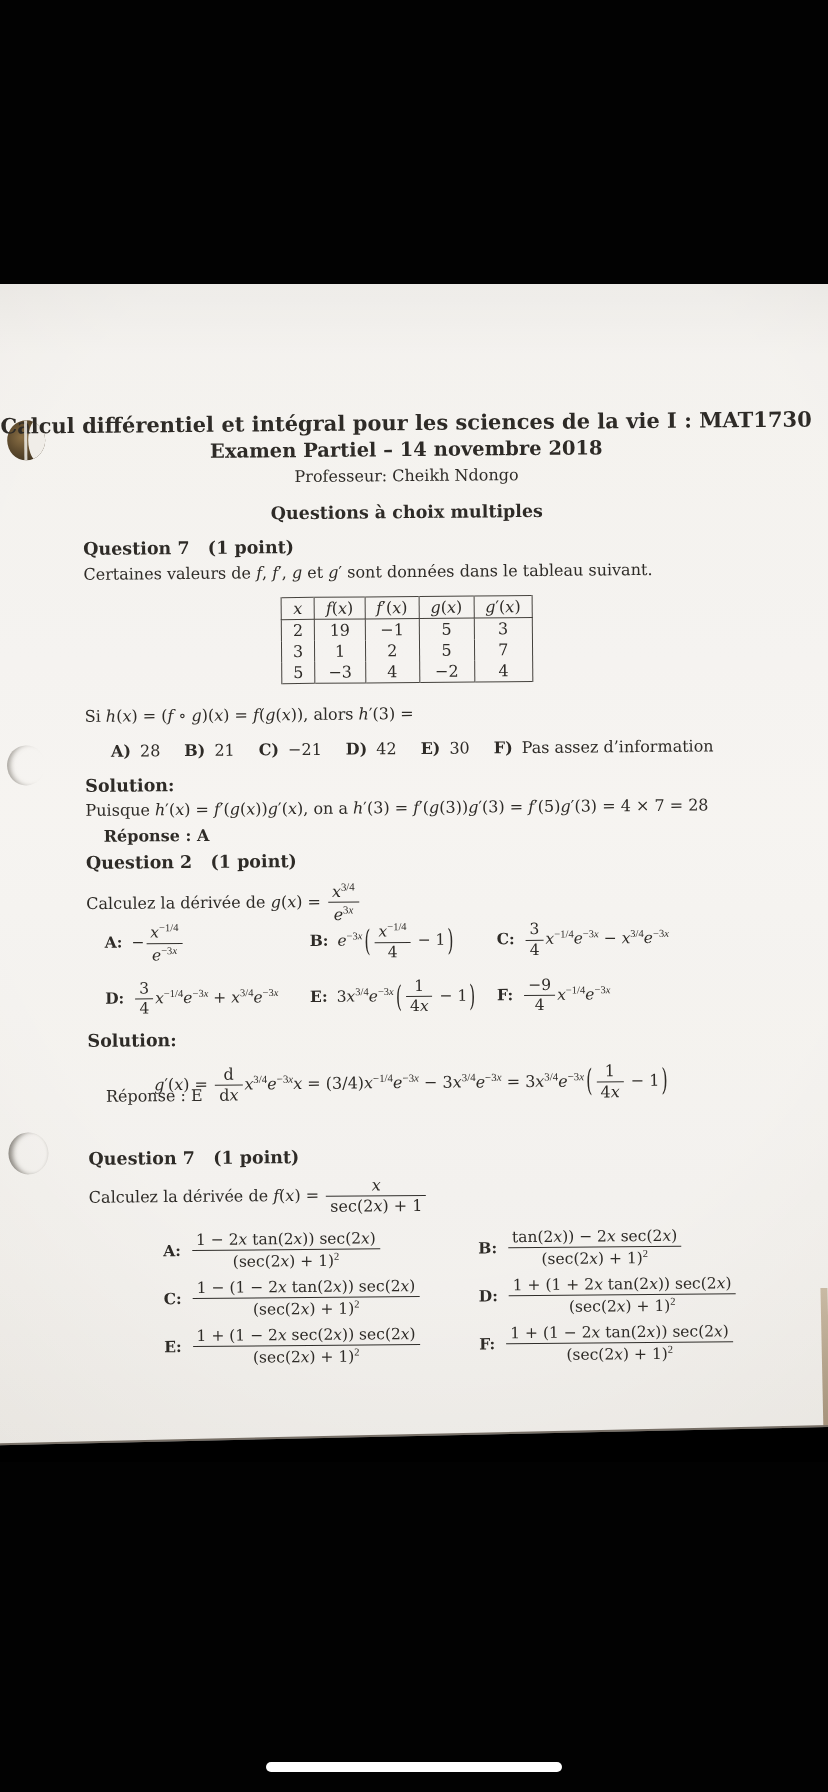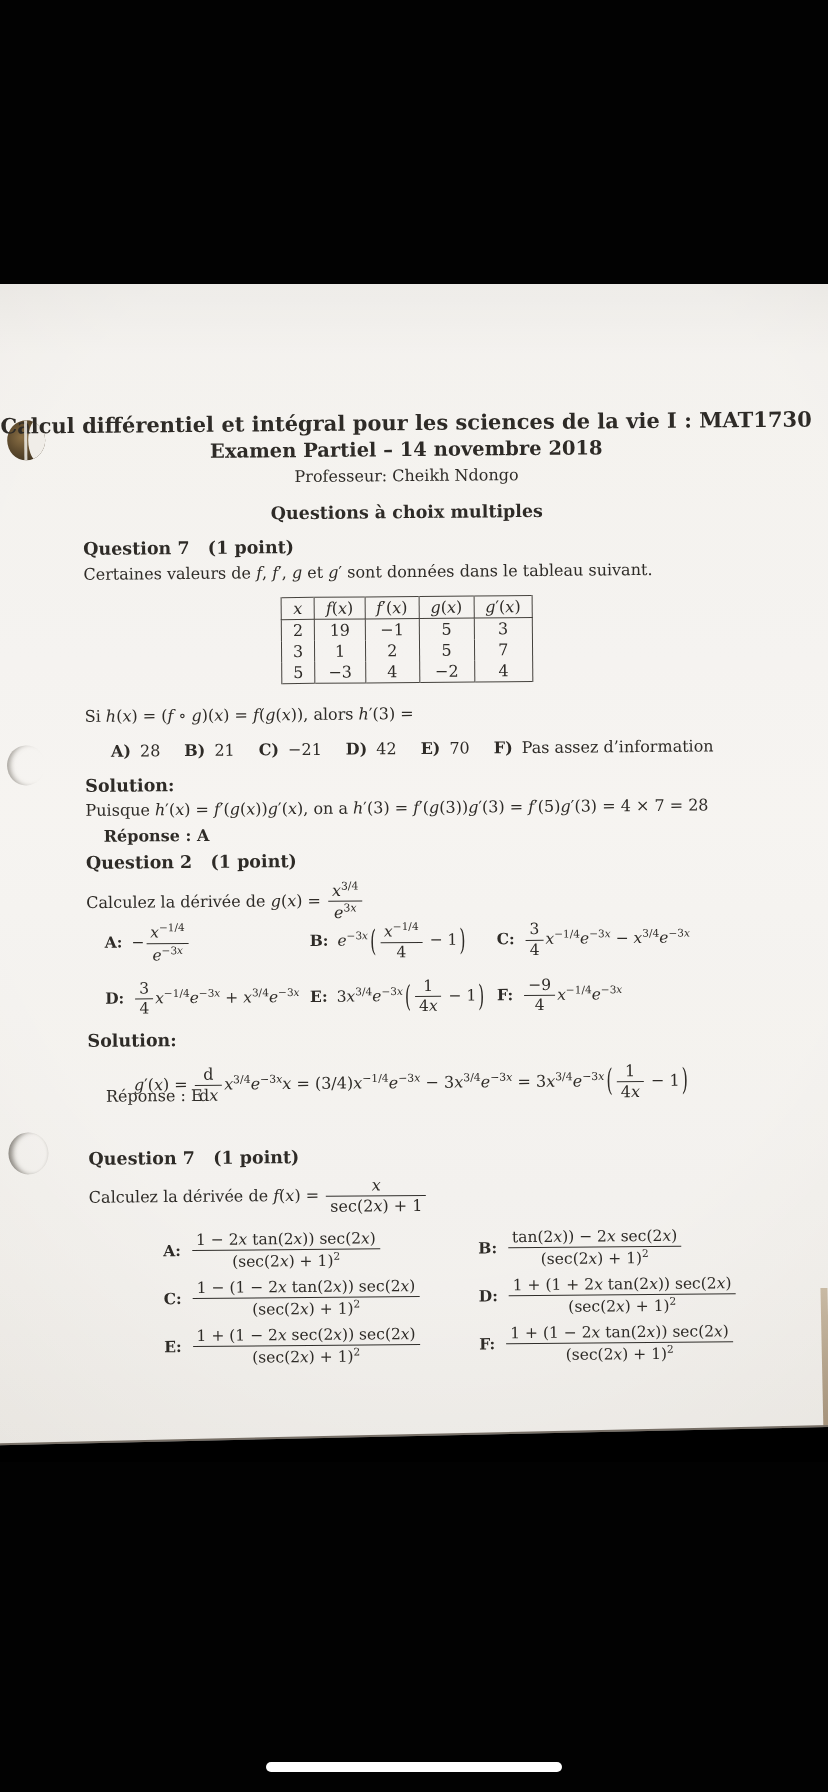--- a/index.html
+++ b/index.html
@@ -16,21 +16,21 @@
   .abs{position:absolute;}
   .ctr{left:0;width:820px;text-align:center;}
   .b{font-weight:700;}
   .fs21{font-size:21px;}
   .fs19{font-size:19.5px;}
   .fs17{font-size:17.5px;}
   .fs16{font-size:16px;line-height:1.3;}
   .indent{left:104px;}
   
   i{font-style:italic;}
-  sup{font-size:.68em;}
+  sup{font-size:.68em;font-family:Liberation Serif, serif;}
   .fr{display:inline-block;vertical-align:middle;text-align:center;margin:0 2px;line-height:1.12;}
   .fr .fn{display:block;border-bottom:1px solid #2f2d2a;padding:0 4px 1px;}
   .fr .fd{display:block;padding:1px 4px 0;}
   .bp{display:inline-block;transform:scaleY(1.9);margin:0 2px;font-weight:300;vertical-align:middle;}
   
   .vtable{border-collapse:collapse;font-size:16px;border:1.5px solid #45423d;}
   .vtable th,.vtable td{border-left:1px solid #45423d;border-right:1px solid #45423d;
         padding:1px 11px;text-align:center;font-weight:normal;}
   .vtable thead th{border-bottom:1px solid #45423d;}
   
@@ -118,21 +118,21 @@
           </table>
       </div>
 
       <div class="abs fs16" style="top:420px;left:86px;">Si <i>h</i>(<i>x</i>) = (<i>f</i> ∘ <i>g</i>)(<i>x</i>) = <i>f</i>(<i>g</i>(<i>x</i>)), alors <i>h</i>′(3) =</div>
 
       <div class="abs chrow" style="top:455px;left:112px;">
         <span class="qc"><span class="lbl">A)</span><span>28</span></span>
         <span class="qc"><span class="lbl">B)</span><span>21</span></span>
         <span class="qc"><span class="lbl">C)</span><span>−21</span></span>
         <span class="qc"><span class="lbl">D)</span><span>42</span></span>
-        <span class="qc"><span class="lbl">E)</span><span>70</span></span>
+        <span class="qc"><span class="lbl">E)</span><span>30</span></span>
         <span class="qc"><span class="lbl">F)</span><span>Pas assez d’information</span></span>
       </div>
 
       <div class="abs b fs17" style="top:489px;left:86px;">Solution:</div>
       <div class="abs fs16" style="top:514px;left:86px;">Puisque <i>h</i>′(<i>x</i>) = <i>f</i>′(<i>g</i>(<i>x</i>))<i>g</i>′(<i>x</i>), on a <i>h</i>′(3) = <i>f</i>′(<i>g</i>(3))<i>g</i>′(3) = <i>f</i>′(5)<i>g</i>′(3) = 4 × 7 = 28</div>
       <div class="abs fs16 indent" style="top:540px;font-weight:bold;">Réponse : A</div>
 
       <div class="abs b fs17" style="top:566px;left:86px;">
         <span>Question 2</span>&nbsp;&nbsp;
         <span>(1 point)</span>

